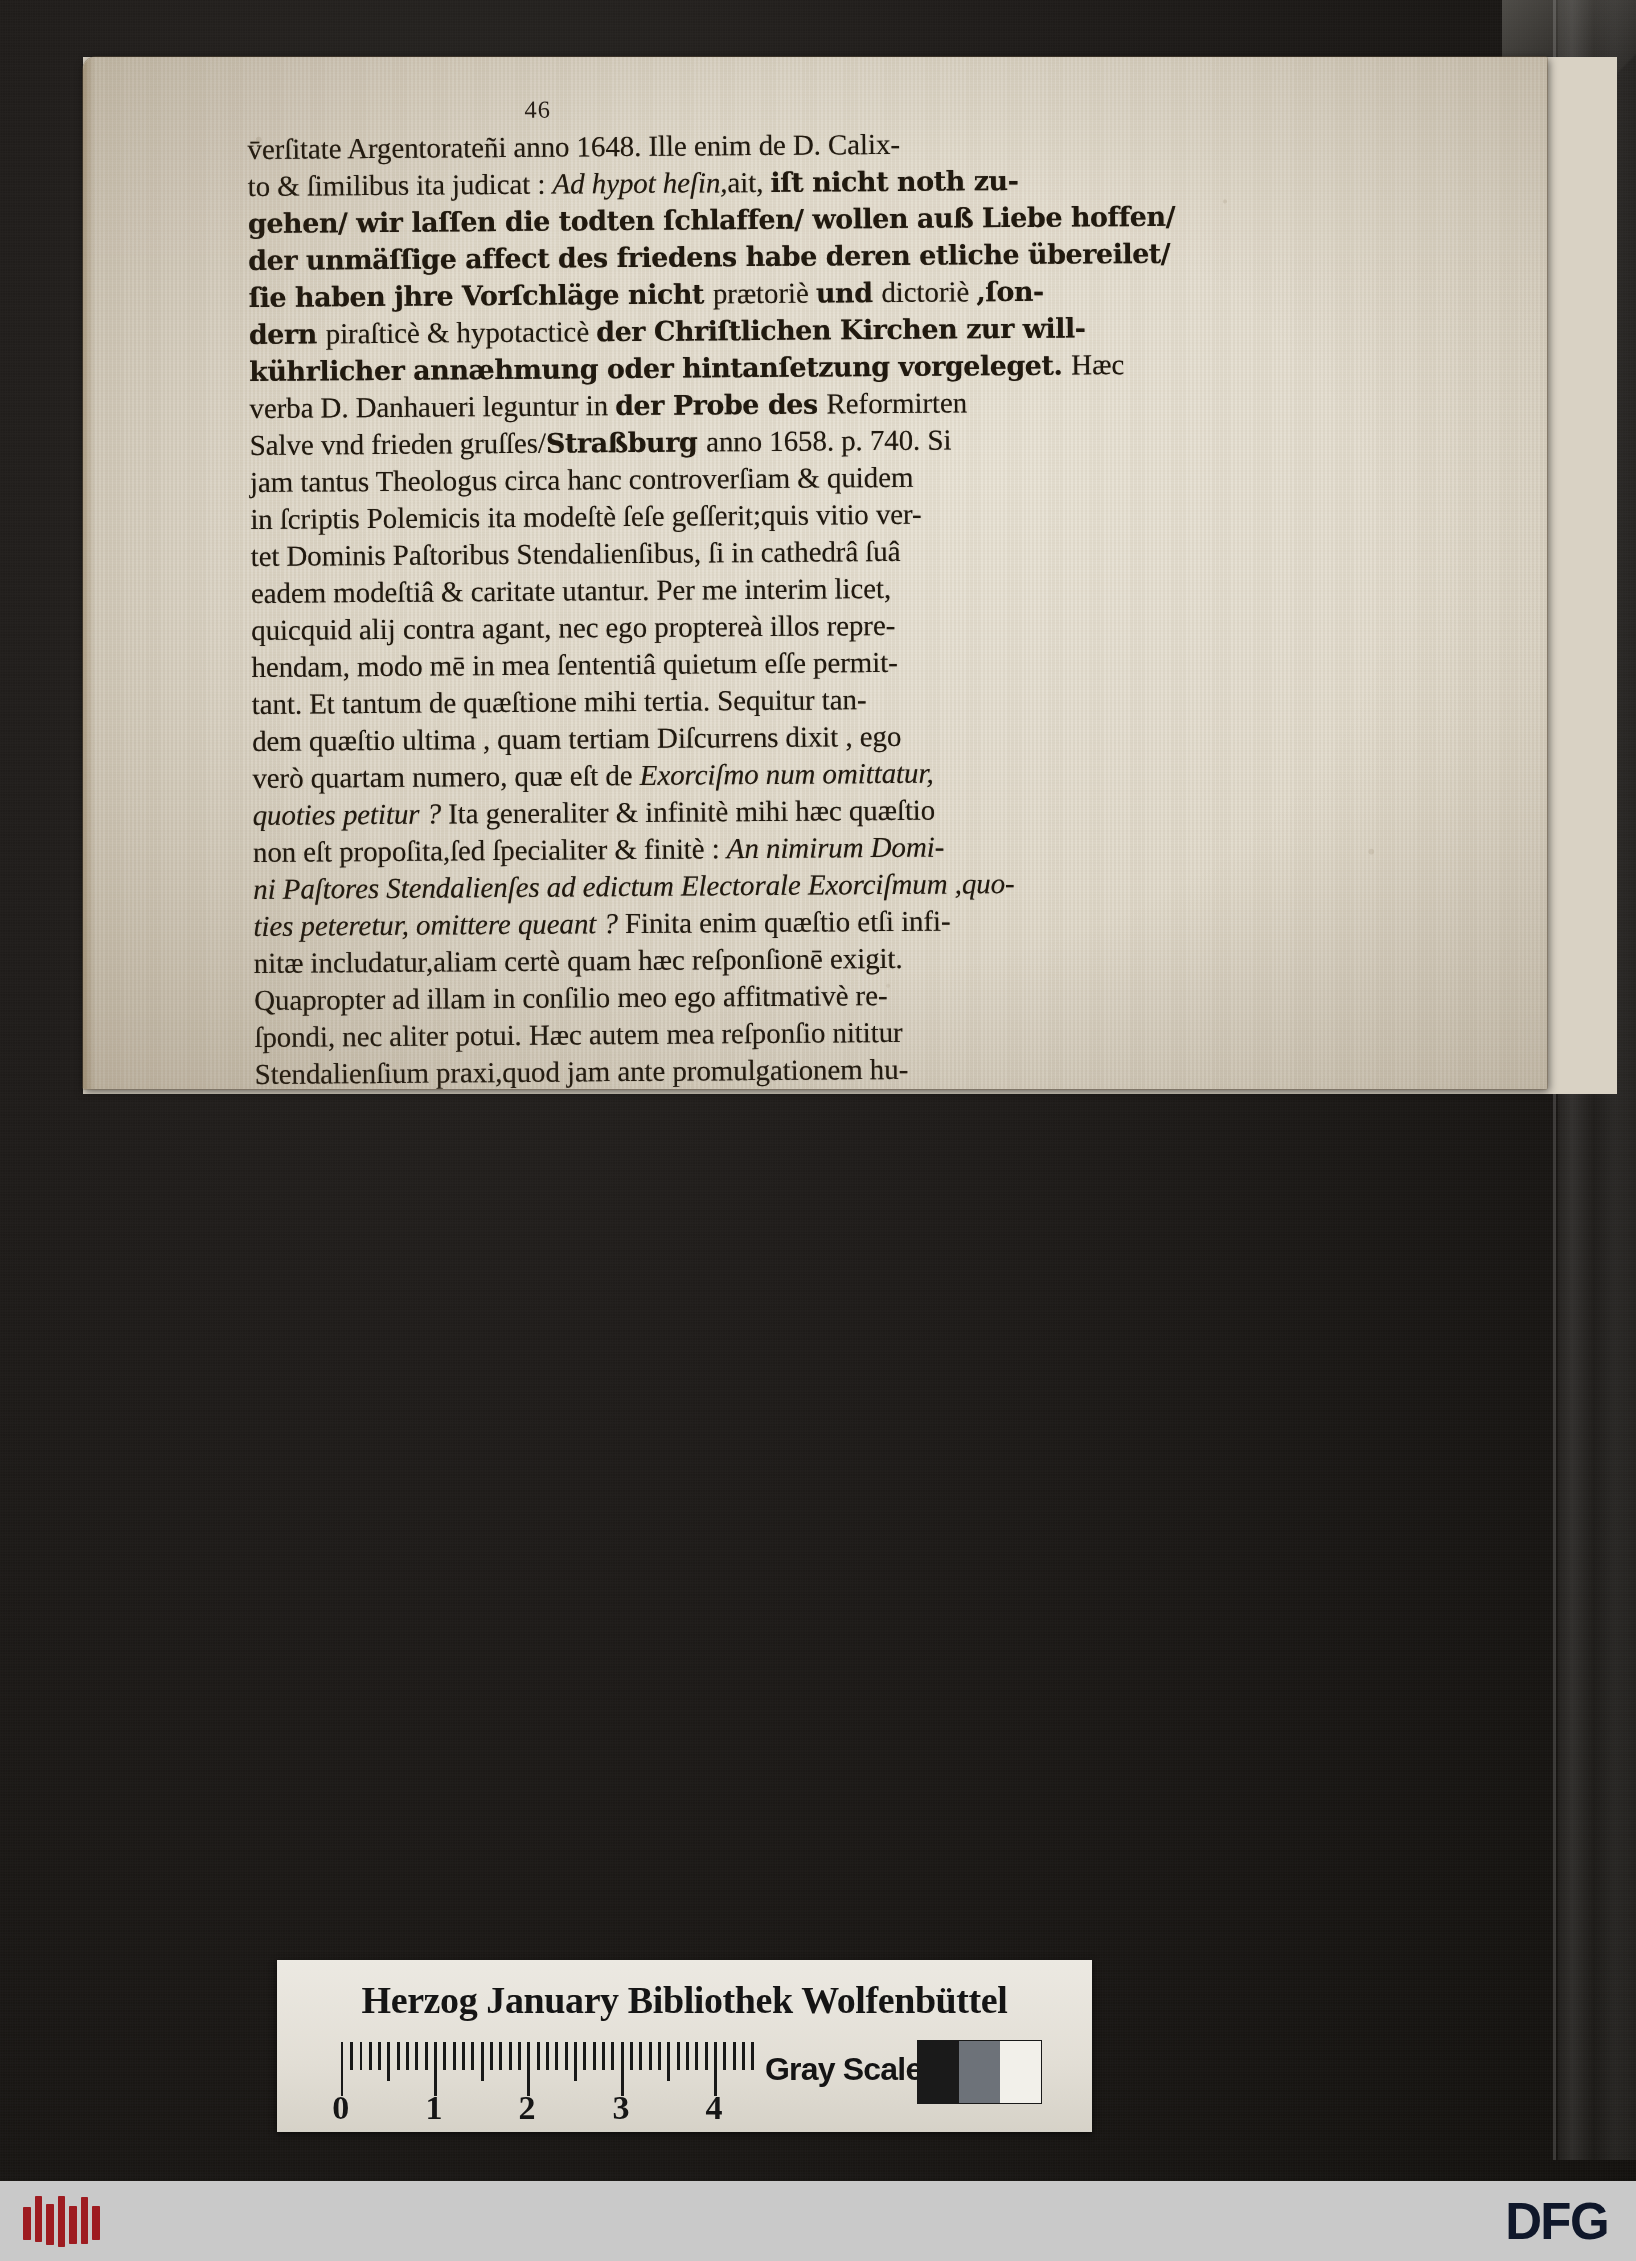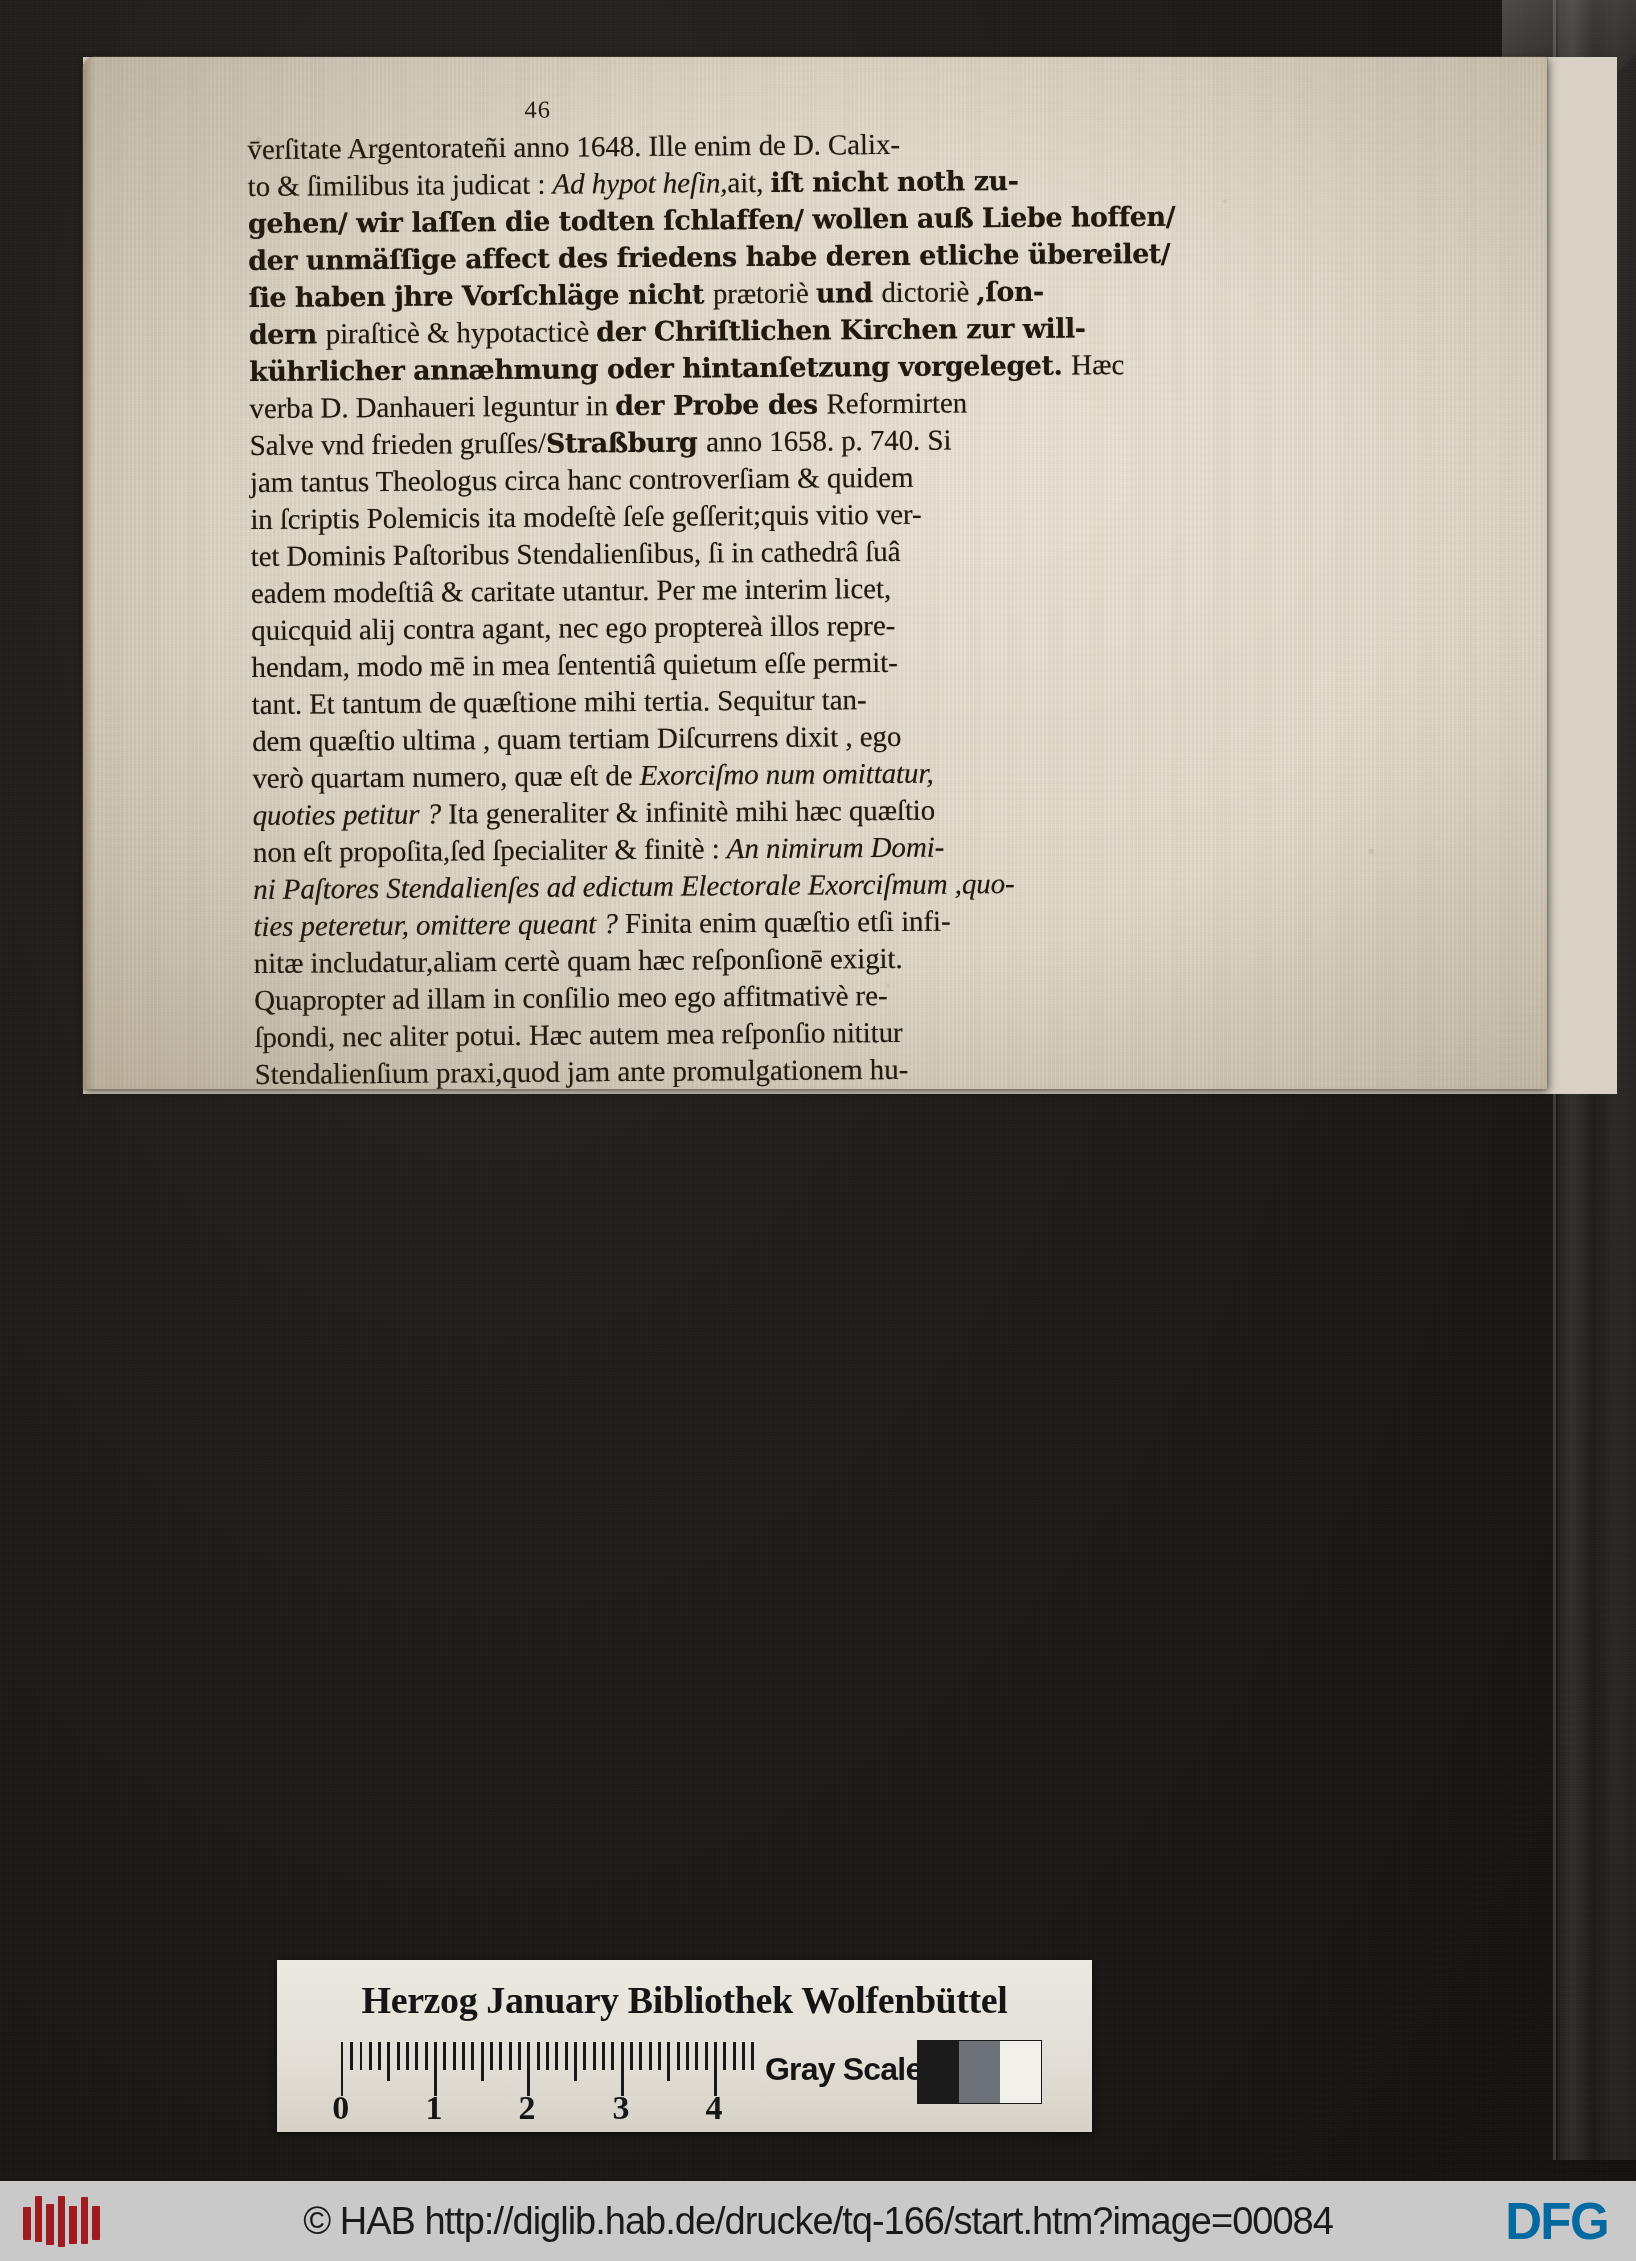--- a/index.html
+++ b/index.html
@@ -268,21 +268,21 @@
     padding-right: 123px;
   }
   .dfg-logo {
     position: absolute;
     right: 28px;
     top: 50%;
     transform: translateY(-50%);
     font-family: "Liberation Sans", sans-serif;
     font-weight: 700;
     font-size: 51px;
-    color: #0369a1;
+    color: #0f172a;
     letter-spacing: -1.6px;
   }
 </style>
 </head>
 <body>
 
 <div id="page-root">
 
   <div class="backdrop"></div>
   <div class="corner-bevel"></div>
@@ -403,18 +403,17 @@
   <div class="footer">
     <div class="hab-logo" id="hab-logo">
         <div class="bar" style="height: 33px; margin-top: 4.9px; background: rgb(158, 27, 32);"></div>
         <div class="bar" style="height: 46px; margin-top: -3.3px; background: rgb(158, 27, 32);"></div>
         <div class="bar" style="height: 41px; margin-top: 6.5px; background: rgb(158, 27, 32);"></div>
         <div class="bar" style="height: 51px; margin-top: 0px; background: rgb(158, 27, 32);"></div>
         <div class="bar" style="height: 38px; margin-top: 8.2px; background: rgb(158, 27, 32);"></div>
         <div class="bar" style="height: 47px; margin-top: -1.6px; background: rgb(158, 27, 32);"></div>
         <div class="bar" style="height: 34px; margin-top: 4.9px; background: rgb(158, 27, 32);"></div>
       </div>
-    <div class="footer-url">© HAB http://diglib.hab.de/drucke/tq-166/start.htm?image=00084</div>
     <div class="dfg-logo">DFG</div>
   </div>
 
 </div>
 
 
 </body></html>

